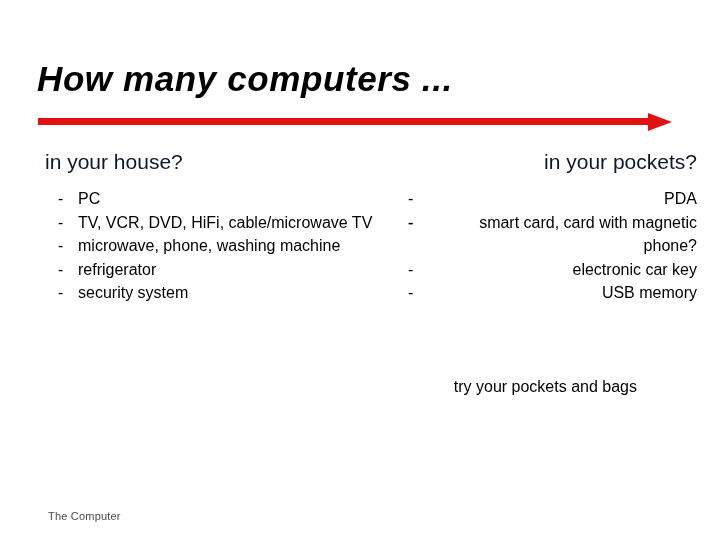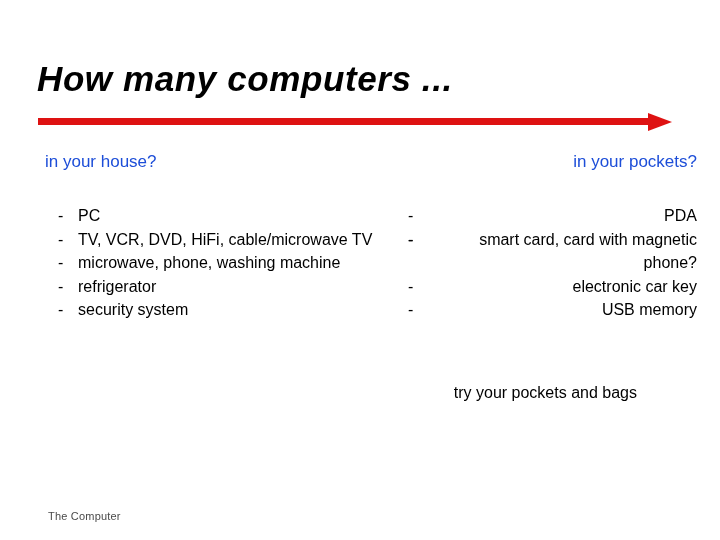--- a/index.html
+++ b/index.html
@@ -66,24 +66,24 @@
 
   
   .col {
     position: absolute;
     top: 151px;
   }
   .col-left  { left: 45px;  width: 330px; }
   .col-right { left: 397px; width: 300px; text-align: right; }
 
   .col-heading {
-    font-size: 17px;
+    font-size: 21px;
     line-height: 22px;
-    color: #1d4ed8;
-    margin: 0 0 31px 0;
+    color: #0f172a;
+    margin: 0 0 14px 0;
     white-space: nowrap;
   }
 
   .bullet-list {
     list-style: none;
     margin: 0;
     padding: 0;
   }
   .bullet-list li {
     position: relative;
@@ -108,21 +108,20 @@
   
   .aside-note {
     position: absolute;
     left: 337px;
     top: 376px;
     width: 300px;
     text-align: right;
     font-size: 16px;
     line-height: 21px;
     color: #000000;
-    margin-top: 6px;
   }
 
   
   .footer-label {
     position: absolute;
     left: 48px;
     top: 509px;
     font-size: 11px;
     line-height: 14px;
     color: #4a4a4a;

